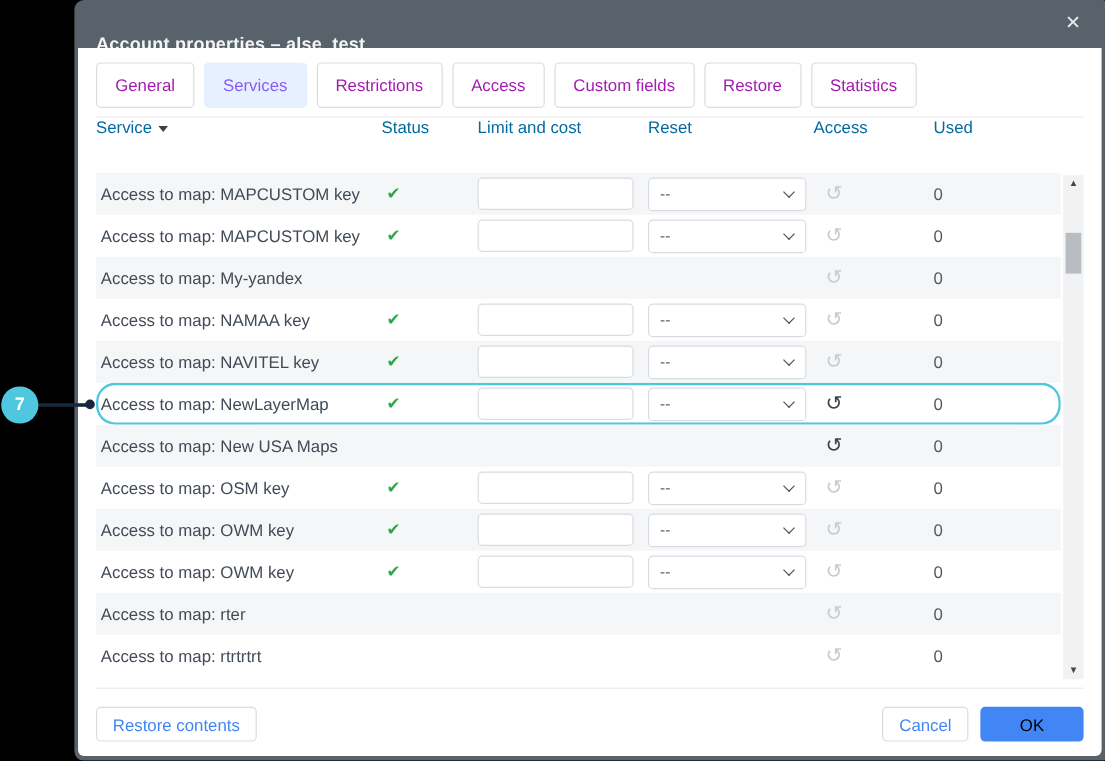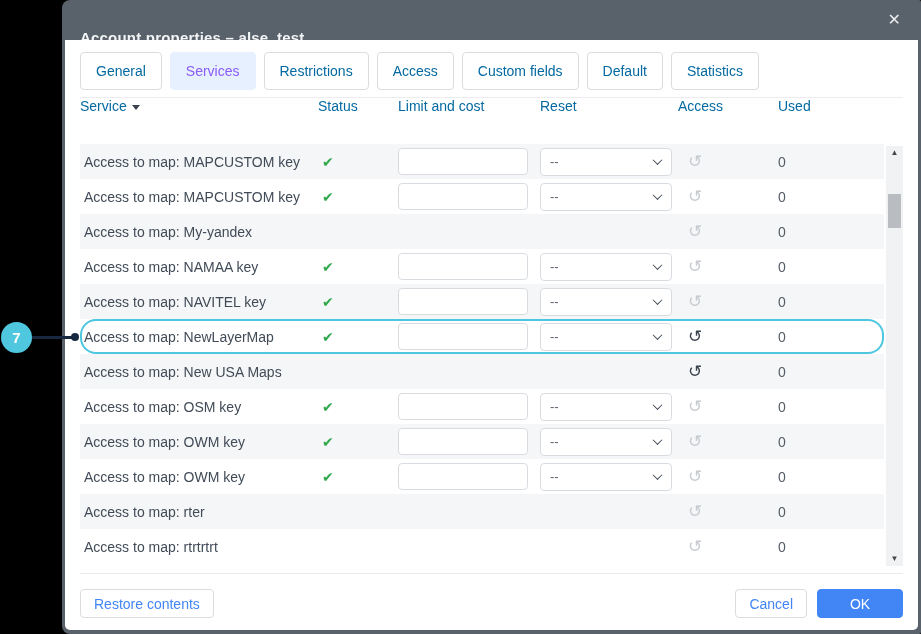--- a/index.html
+++ b/index.html
@@ -9,21 +9,21 @@
   
   .modal{position:absolute;left:62px;top:0;right:0;bottom:0;background:#59616b;border-radius:8px 2px 2px 8px;}
   .titlebar{display:flex;align-items:center;height:40px;padding:0 20px 0 18px;color:#f2f4f5;}
   .titlebar .title{font-size:15px;font-weight:600;letter-spacing:.2px;margin-top:34px;}
   .titlebar .close{margin-left:auto;font-size:16px;color:#e8eaed;cursor:pointer;line-height:1;}
   .body{position:absolute;top:40px;left:3px;right:3px;bottom:4px;background:#fff;border-radius:0 0 5px 5px;padding:0 15px;overflow:hidden;}
 
   
   .tabs{display:flex;gap:8px;padding:12px 0 7px 0;border-bottom:1px solid #ececee;}
   .tab{display:flex;align-items:center;height:38px;padding:0 15px;border:1px solid #dadce0;border-radius:4px;
-       font-size:14px;color:#0369a1;background:#fff;cursor:pointer;white-space:nowrap;}
+       font-size:14px;color:#a21caf;background:#fff;cursor:pointer;white-space:nowrap;}
   .tab.active{background:#e7f0fe;border-color:#e7f0fe;color:#8b5cf6;font-weight:500;}
 
   
   .thead{display:flex;align-items:flex-start;height:46px;font-size:14px;font-weight:500;color:#0369a1;}
   .c-service{width:238px;}
   .c-status{width:80px;}
   .c-limit{width:142px;}
   .c-reset{width:138px;}
   .c-default{width:100px;}
   .c-used{flex:1;}
@@ -51,21 +51,21 @@
   
   .scrollbar{position:absolute;right:0;top:2px;height:420px;width:17px;background:#f1f2f3;}
   .sb-arrow{height:14px;text-align:center;font-size:8px;line-height:14px;color:#474747;cursor:pointer;}
   .sb-down{position:absolute;bottom:0;left:0;right:0;}
   .sb-thumb{position:absolute;left:2px;right:2px;top:48px;height:34px;background:#b9bdc1;cursor:pointer;}
 
   
   .footer{display:flex;gap:10px;margin-top:9px;border-top:1px solid #e9eaec;padding-top:15px;}
   .btn{height:29px;border-radius:4px;font-size:14px;display:flex;align-items:center;justify-content:center;cursor:pointer;}
   .btn.ghost{background:#fff;border:1px solid #dadce0;color:#4285f4;padding:0 13px;}
-  .btn.primary{background:#4285f4;border:1px solid #4285f4;color:#ffffff;min-width:86px;}
+  .btn.primary{background:#4285f4;border:1px solid #4285f4;color:#000000;min-width:86px;}
   .push{margin-left:auto;}
 
   
   .callout-circle{position:absolute;left:1px;top:322px;width:31px;height:31px;border-radius:50%;background:#4fc8df;
                   display:flex;align-items:center;justify-content:center;color:#fff;font-size:15px;font-weight:600;z-index:5;}
   .callout-line{position:absolute;left:30px;top:336px;width:45px;height:3px;background:#182740;z-index:5;}
   .callout-dot{position:absolute;left:71px;top:333px;width:8px;height:8px;border-radius:50%;background:#182740;z-index:5;}
 </style>
 </head>
 <body>
@@ -79,21 +79,21 @@
     </div>
 
     <div class="body">
 
       <div class="tabs" id="tabs">
           <div class="tab">General</div>
           <div class="tab active">Services</div>
           <div class="tab">Restrictions</div>
           <div class="tab">Access</div>
           <div class="tab">Custom fields</div>
-          <div class="tab">Default</div>
+          <div class="tab">Restore</div>
           <div class="tab">Statistics</div>
         </div>
 
       <div class="thead">
         <div class="c-service">
           <span>Service</span><span class="sort-arrow"></span>
         </div>
         <div class="c-status">Status</div>
         <div class="c-limit">Limit and cost</div>
         <div class="c-reset">Reset</div>

